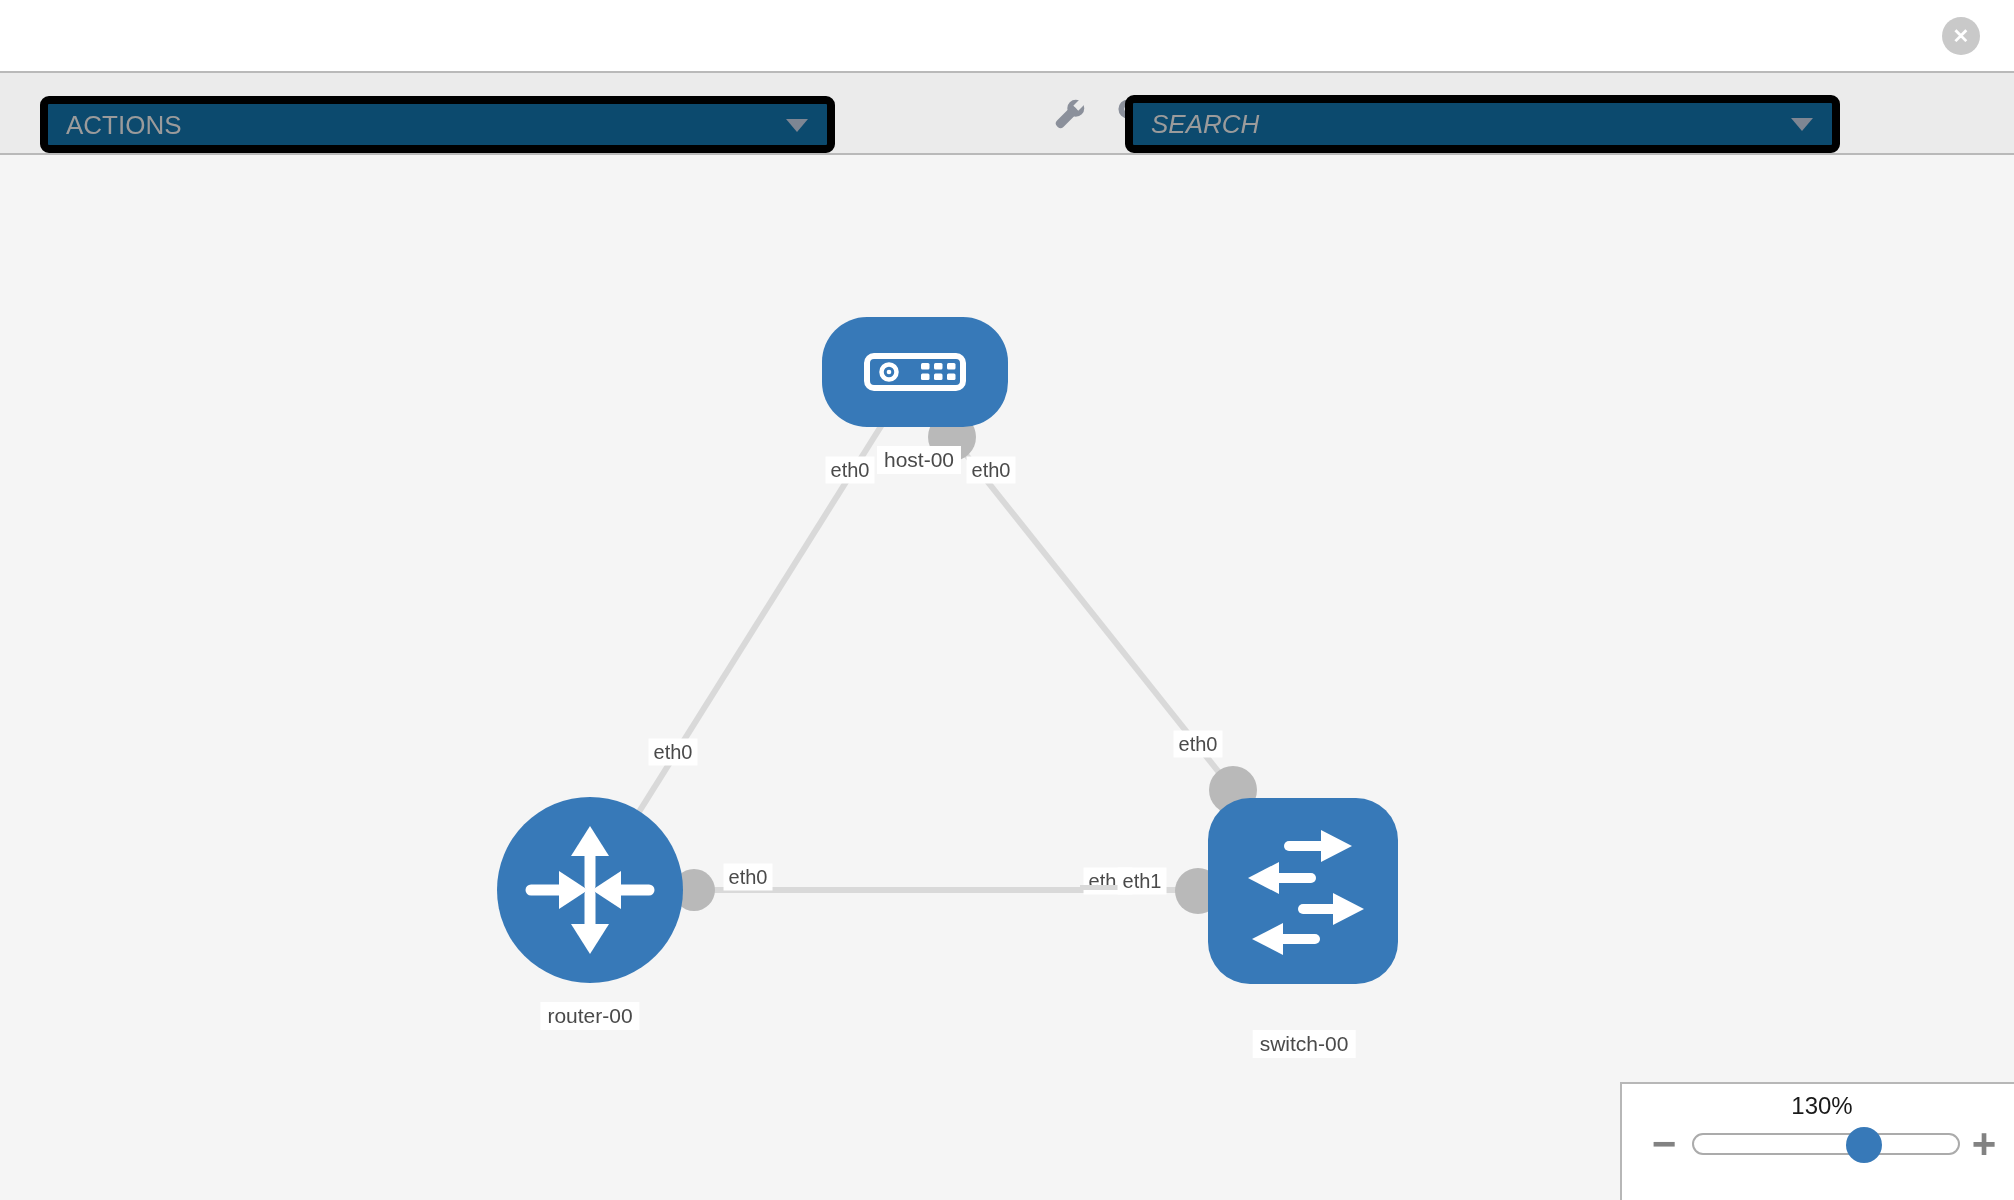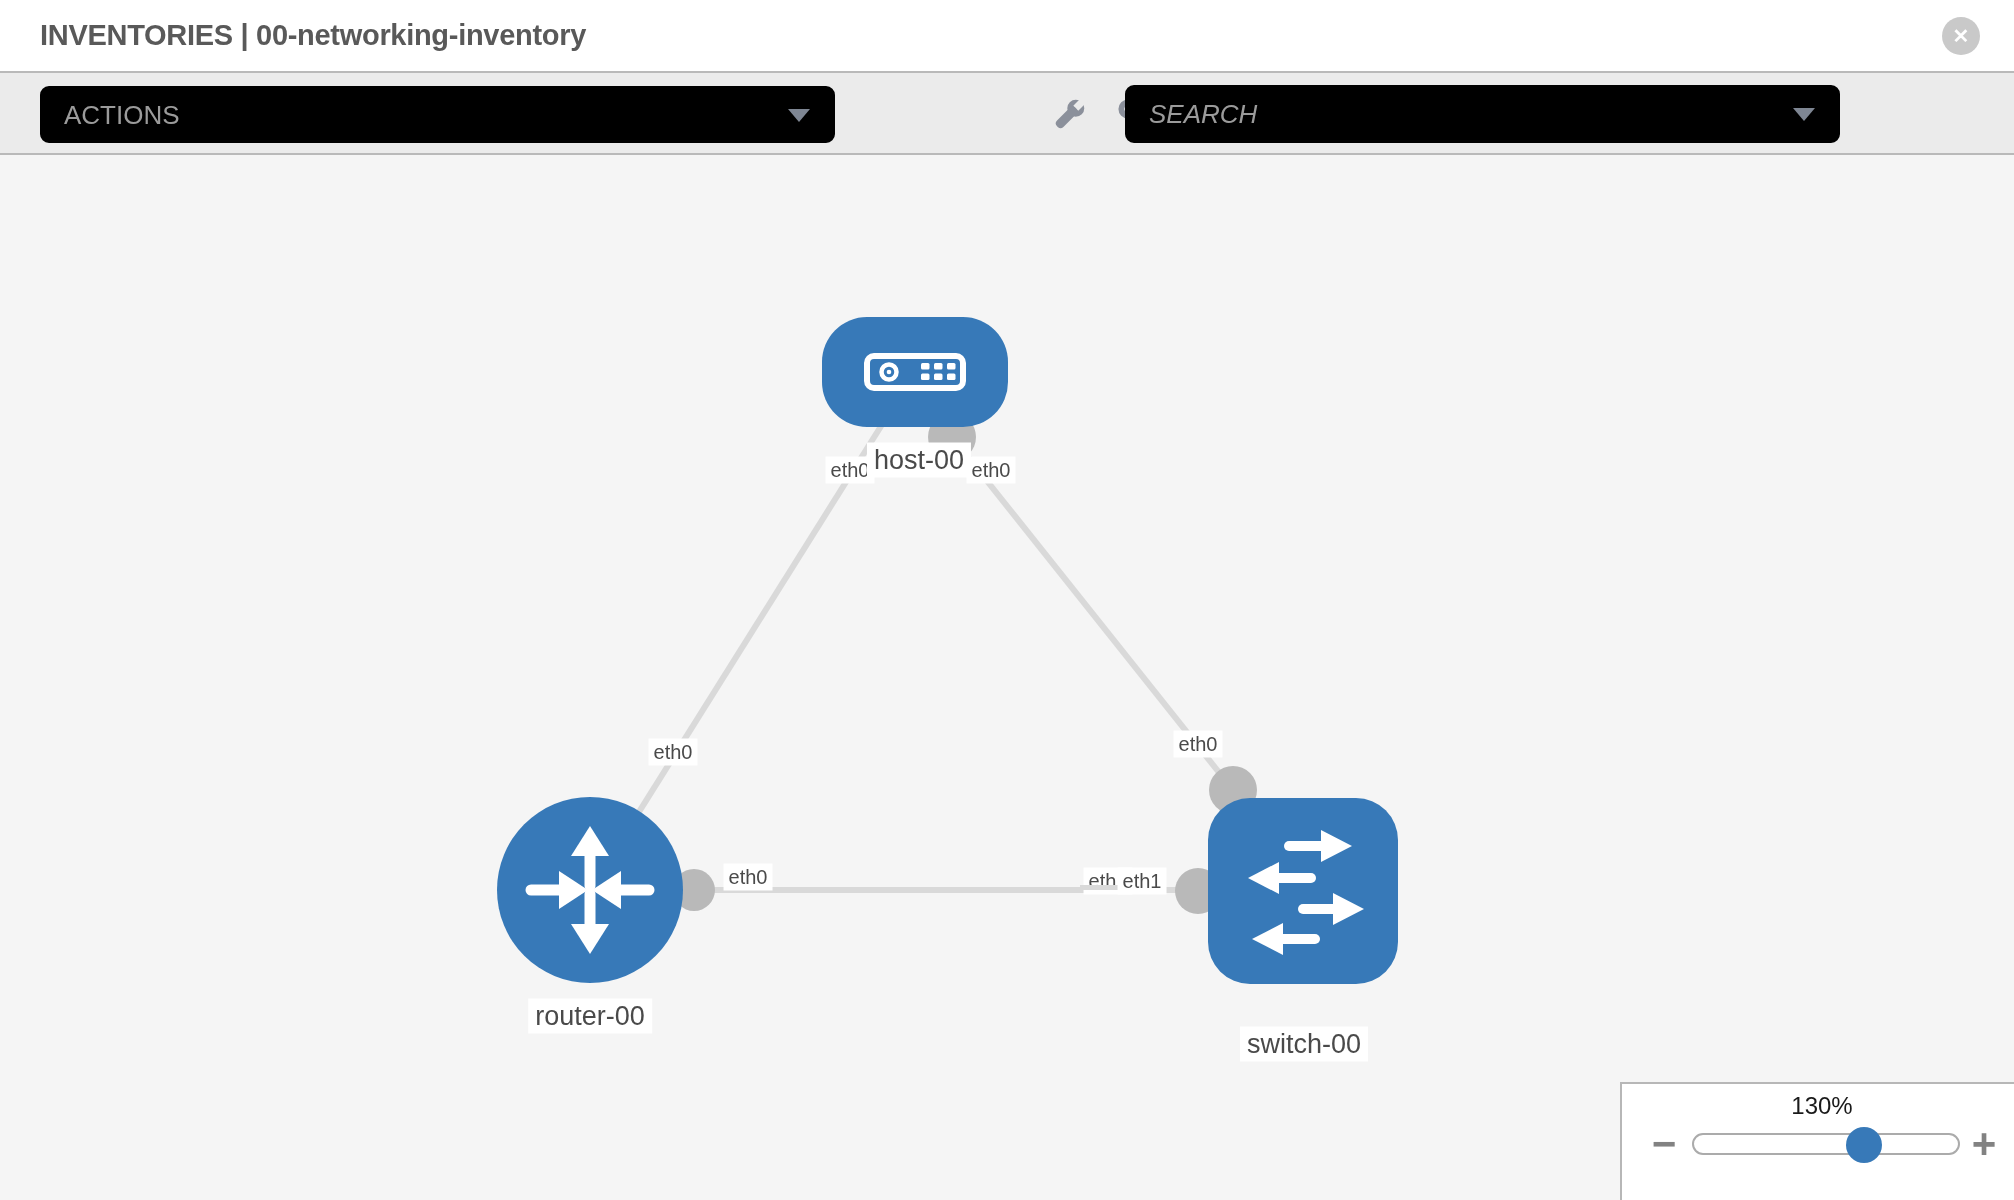--- a/index.html
+++ b/index.html
@@ -10,37 +10,37 @@
   
   .header{position:absolute;top:0;left:0;width:2014px;height:71px;background:#fff;z-index:10;}
   .page-title{position:absolute;left:40px;top:0;margin:0;line-height:71px;
     font-size:29px;font-weight:bold;color:#595959;letter-spacing:-0.3px;}
   .close-button{position:absolute;right:34px;top:17px;width:38px;height:38px;border-radius:50%;
     background:#c9c9c9;border:none;padding:0;cursor:pointer;
     color:#fff;font-size:20px;font-weight:bold;line-height:38px;text-align:center;}
   
   .toolbar{position:absolute;top:71px;left:0;width:2014px;height:84px;background:#ebebeb;
     border-top:2px solid #b9b9b9;border-bottom:2px solid #b9b9b9;box-sizing:border-box;z-index:10;}
-  .select{position:absolute;background:#000000;border:6px solid #000000;border-radius:9px;
-    box-sizing:border-box;font-size:26px;color:#9b9b9b;cursor:pointer;}
+  .select{position:absolute;background:#0c4a6e;border:8px solid #000000;border-radius:9px;
+    box-sizing:border-box;font-size:26px;color:#9b9b9b;cursor:pointer;margin-top:10px;}
   .select .sel-label{position:absolute;left:18px;top:50%;transform:translateY(-50%);}
   .caret{position:absolute;right:19px;top:50%;margin-top:-6px;width:0;height:0;
     border-left:11px solid transparent;border-right:11px solid transparent;border-top:13px solid #7e8693;}
   .actions-select{left:40px;top:13px;width:795px;height:57px;}
   .search-select{left:1125px;top:12px;width:715px;height:58px;font-style:italic;}
   .icon-button{position:absolute;width:48px;height:48px;background:transparent;border:none;padding:0;cursor:pointer;}
   .wrench-button{left:1044px;top:17px;}
   .key-button{left:1111px;top:18px;}
   
   .canvas{position:absolute;top:155px;left:0;width:2014px;height:1045px;background:#f5f5f5;z-index:1;}
   .graph-svg{position:absolute;top:0;left:0;z-index:2;}
   .chips{position:absolute;top:0;left:0;width:2014px;height:1200px;z-index:3;pointer-events:none;border-radius:23px;}
   .chip{position:absolute;transform:translate(-50%,-50%);background:#fff;color:#4a4a4a;white-space:nowrap;}
   .iface-chip{font-size:20px;padding:2px 5px;}
-  .node-chip{font-size:27px;padding:2px 7px;}
+  .node-chip{font-size:21px;padding:2px 7px;}
   .overlap-stripe{position:absolute;left:1080px;top:885px;width:42px;height:5px;background:#d9d9d9;}
   
   .zoom-panel{position:absolute;left:1620px;top:1082px;width:400px;height:124px;background:#fff;
     border:2px solid #b7b7b7;box-sizing:border-box;z-index:5;}
   .zoom-level{position:absolute;left:0;top:8px;width:400px;text-align:center;font-size:24px;color:#1a1a1a;}
   .zoom-btn{position:absolute;top:44px;width:32px;height:32px;display:flex;align-items:center;justify-content:center;
     background:none;border:none;padding:0;font-size:42px;font-weight:bold;color:#828282;cursor:pointer;}
   .zoom-minus{left:26px;}
   .zoom-plus{left:346px;}
   .zoom-track{position:absolute;left:70px;top:49px;width:268px;height:22px;background:#fff;
@@ -160,17 +160,16 @@
       </g>
     </svg>
   </button>
   <div class="select search-select">
     <span class="sel-label">SEARCH</span>
     <span class="caret"></span>
   </div>
 </div>
 
 <div class="header">
-  <h1 class="page-title">INVENTORIES | 00-networking-inventory</h1>
   <button class="close-button">
     <span>✕</span>
   </button>
 </div>
 
 </body></html>

